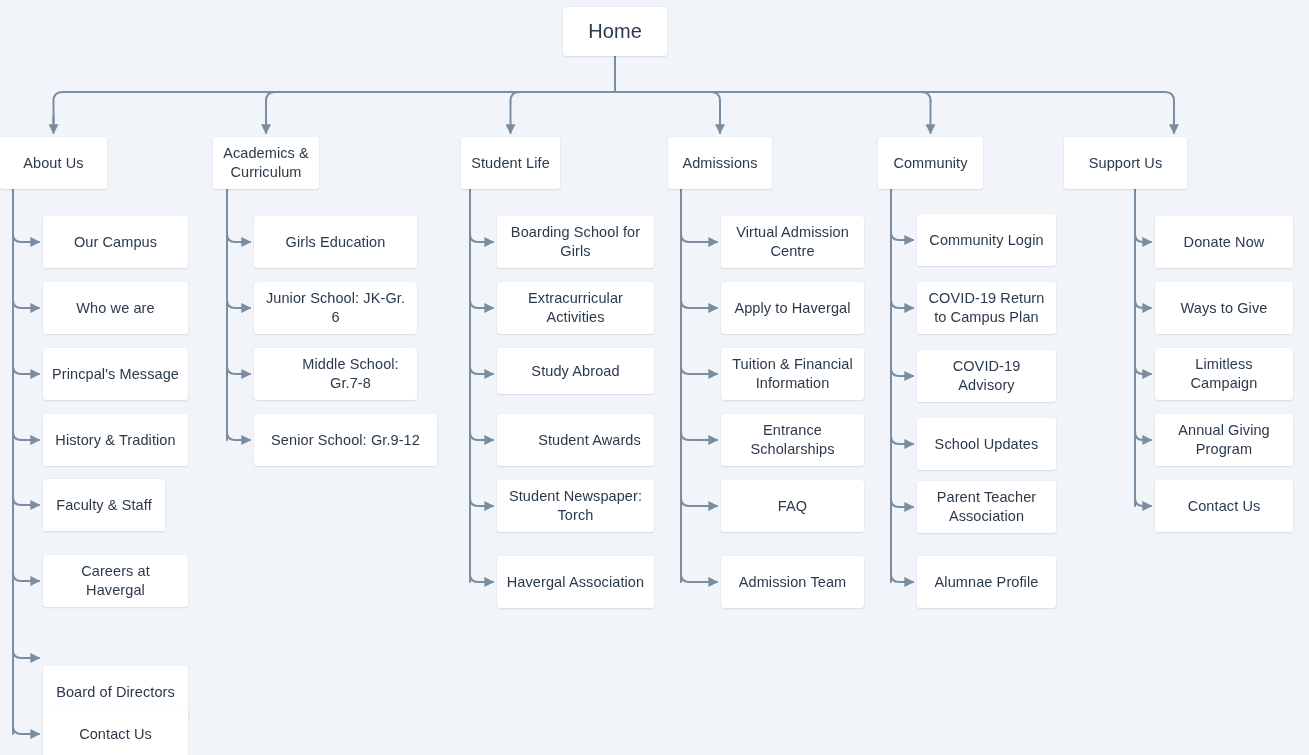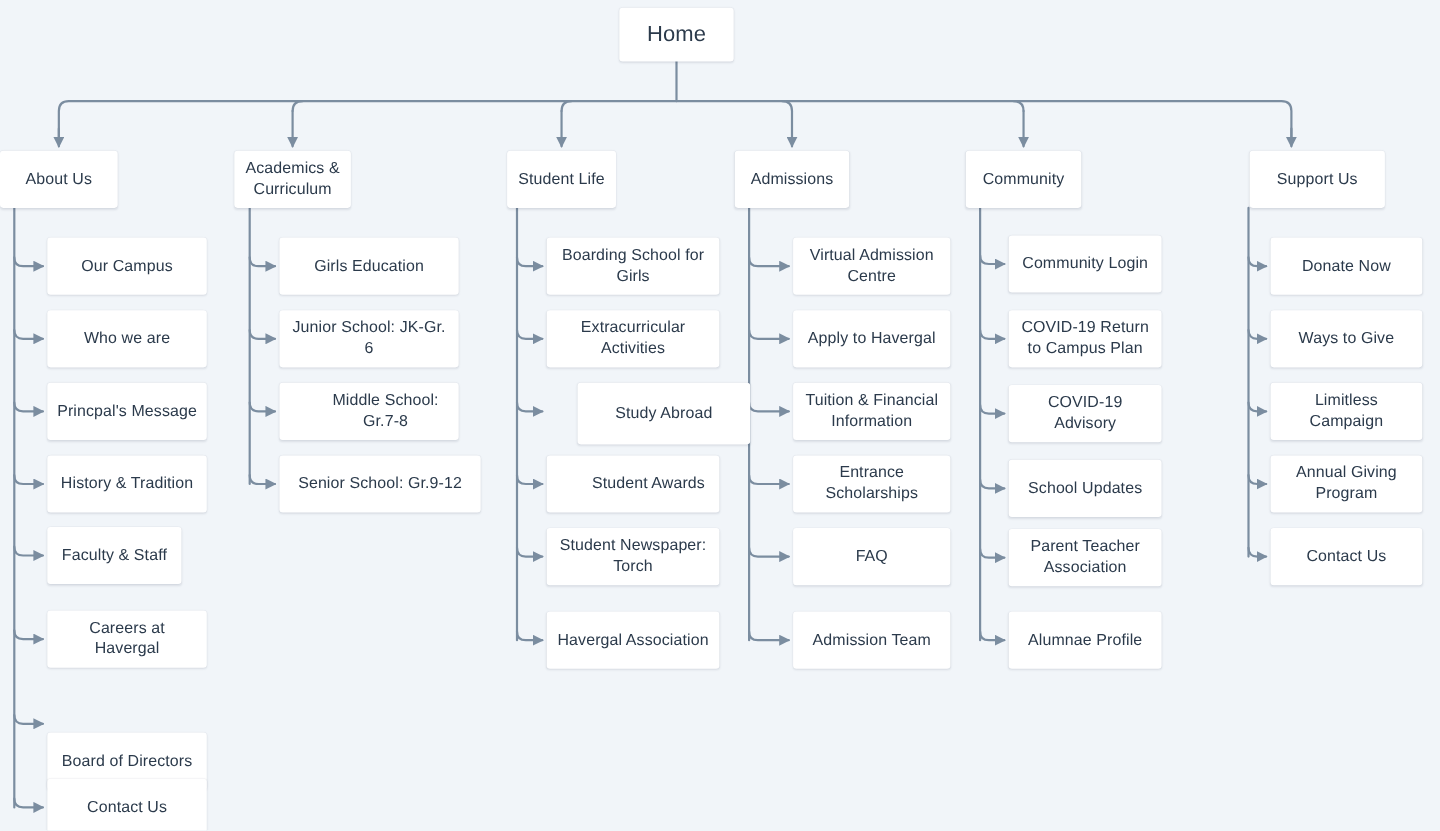--- a/index.html
+++ b/index.html
@@ -164,21 +164,21 @@
       </div>
       <div class="node" style="left: 461px; top: 137px; width: 99px; height: 52px;">
         <span class="label">Student Life</span>
       </div>
       <div class="node" style="left: 497px; top: 216px; width: 157px; height: 52px;">
         <span class="label">Boarding School for Girls</span>
       </div>
       <div class="node" style="left: 497px; top: 282px; width: 157px; height: 52px;">
         <span class="label">Extracurricular Activities</span>
       </div>
-      <div class="node" style="left: 497px; top: 348px; width: 157px; height: 56px; margin-left: 28px;">
+      <div class="node" style="left: 497px; top: 348px; width: 157px; height: 46px;">
         <span class="label">Study Abroad</span>
       </div>
       <div class="node" style="left: 497px; top: 414px; width: 157px; height: 52px; padding-left: 36px;">
         <span class="label">Student Awards</span>
       </div>
       <div class="node" style="left: 497px; top: 480px; width: 157px; height: 52px;">
         <span class="label">Student Newspaper: Torch</span>
       </div>
       <div class="node" style="left: 497px; top: 556px; width: 157px; height: 52px;">
         <span class="label">Havergal Association</span>
@@ -218,21 +218,21 @@
       </div>
       <div class="node" style="left: 917px; top: 418px; width: 139px; height: 52px;">
         <span class="label">School Updates</span>
       </div>
       <div class="node" style="left: 917px; top: 481px; width: 139px; height: 52px;">
         <span class="label">Parent Teacher Association</span>
       </div>
       <div class="node" style="left: 917px; top: 556px; width: 139px; height: 52px;">
         <span class="label">Alumnae Profile</span>
       </div>
-      <div class="node" style="left: 1136px; top: 137px; width: 123px; height: 52px;">
+      <div class="node" style="left: 1064px; top: 137px; width: 123px; height: 52px;">
         <span class="label">Support Us</span>
       </div>
       <div class="node" style="left: 1155px; top: 216px; width: 138px; height: 52px;">
         <span class="label">Donate Now</span>
       </div>
       <div class="node" style="left: 1155px; top: 282px; width: 138px; height: 52px;">
         <span class="label">Ways to Give</span>
       </div>
       <div class="node" style="left: 1155px; top: 348px; width: 138px; height: 52px;">
         <span class="label">Limitless Campaign</span>

